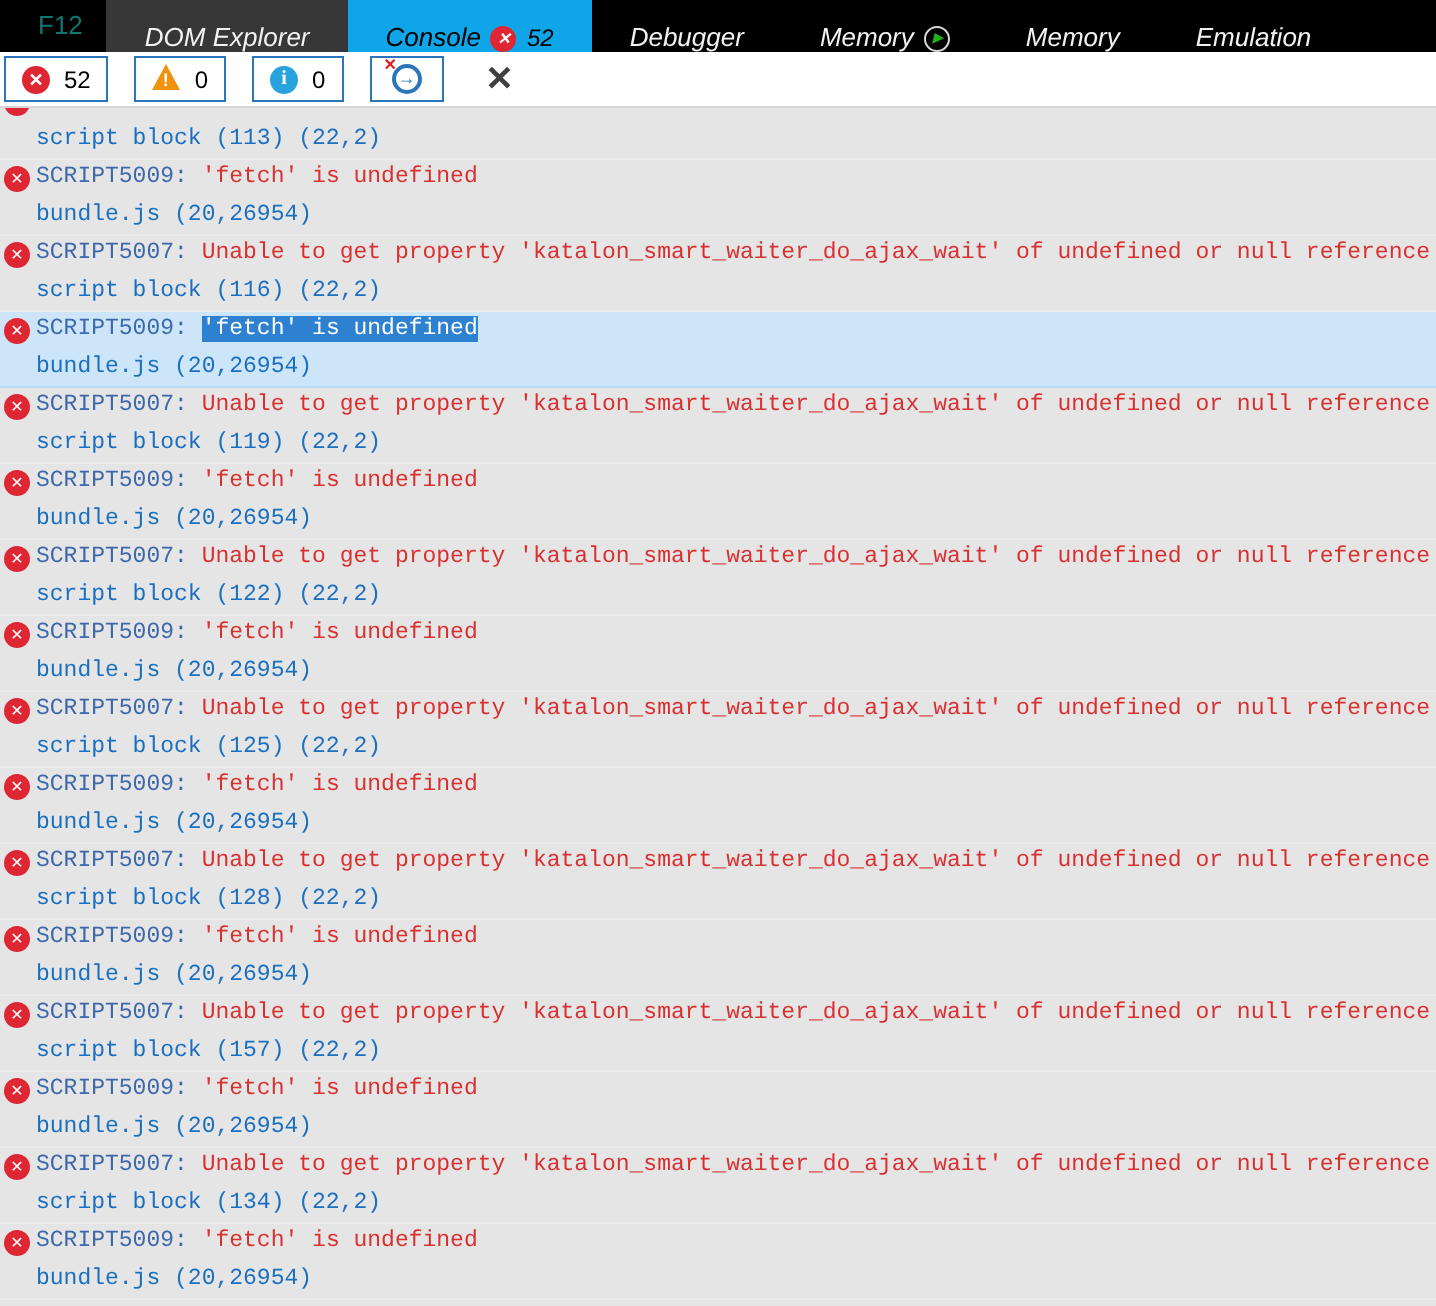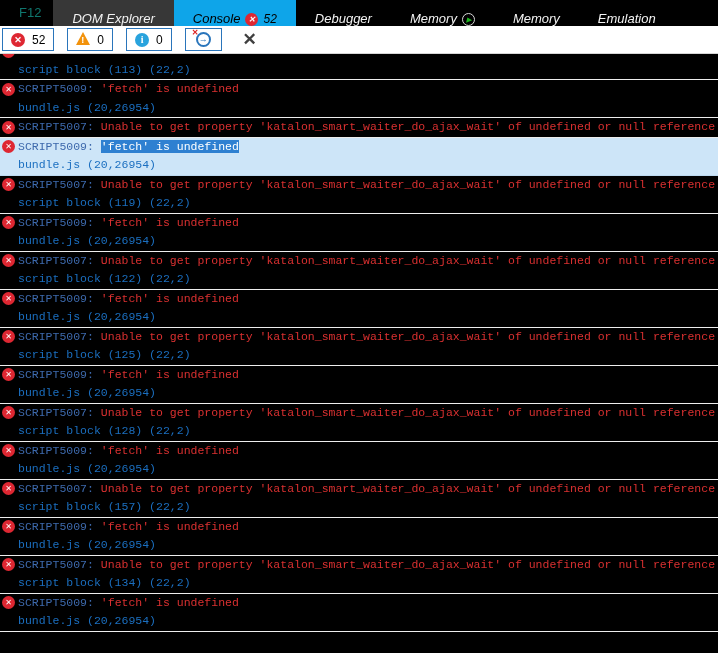--- a/index.html
+++ b/index.html
@@ -48,21 +48,21 @@
                     border-radius:50%; position:relative; margin:2px; }
   .icon-clear-nav::after { content:"→"; position:absolute; inset:0; color:var(--accent-border);
                            font-size:9px; line-height:11px; text-align:center; font-weight:bold; }
   .icon-clear-nav::before { content:"✕"; position:absolute; top:-6px; left:-6px;
                             color:#d22; font-size:8px; font-weight:bold; }
   .clear-console { width:24px; height:24px; position:relative; margin-left:3px; cursor:default; }
   .clear-console::after { content:"✕"; position:absolute; inset:0; text-align:center;
                           line-height:24px; color:#3f3f3f; font-size:17px; font-weight:bold; }
 
   
-  .console { flex:1 1 auto; overflow:hidden; background:#000000;
+  .console { flex:1 1 auto; overflow:hidden; background:#e5e5e5;
              font-family:"Liberation Mono","DejaVu Sans Mono",monospace; font-size:11.5px; }
   .entry { border-bottom:1px solid #ededed; }
   .entry.selected { background:var(--selected-row-bg); border-bottom-color:#bcd9f0; }
   .line { height:18.5px; line-height:18.5px; position:relative; padding-left:18px;
           white-space:nowrap; overflow:hidden; }
   .entry.partial .line.msg { margin-top:-12px; }
   .err-dot { position:absolute; left:2px; top:2.5px; width:13px; height:13px;
              border-radius:50%; background:var(--badge-red); }
   .err-dot::after { content:"✕"; position:absolute; inset:0; color:#fff; font-size:8px;
                     line-height:13px; text-align:center; font-weight:bold;
@@ -129,20 +129,21 @@
           <span class="err-dot"></span>
         </div>
         <div class="line src">script block (113) (22,2)</div>
       </div>
       <div class="entry">
         <div class="line msg"><span class="err-dot"></span><span class="code">SCRIPT5009:</span> <span class="msg-text">'fetch' is undefined</span></div>
         <div class="line src">bundle.js (20,26954)</div>
       </div>
       <div class="entry">
         <div class="line msg"><span class="err-dot"></span><span class="code">SCRIPT5007:</span> <span class="msg-text">Unable to get property 'katalon_smart_waiter_do_ajax_wait' of undefined or null reference</span></div>
+        <div class="line src">script block (116) (22,2)</div>
       </div>
       <div class="entry selected">
         <div class="line msg"><span class="err-dot"></span><span class="code">SCRIPT5009:</span> <span class="msg-text sel">'fetch' is undefined</span></div>
         <div class="line src">bundle.js (20,26954)</div>
       </div>
       <div class="entry">
         <div class="line msg"><span class="err-dot"></span><span class="code">SCRIPT5007:</span> <span class="msg-text">Unable to get property 'katalon_smart_waiter_do_ajax_wait' of undefined or null reference</span></div>
         <div class="line src">script block (119) (22,2)</div>
       </div>
       <div class="entry">

